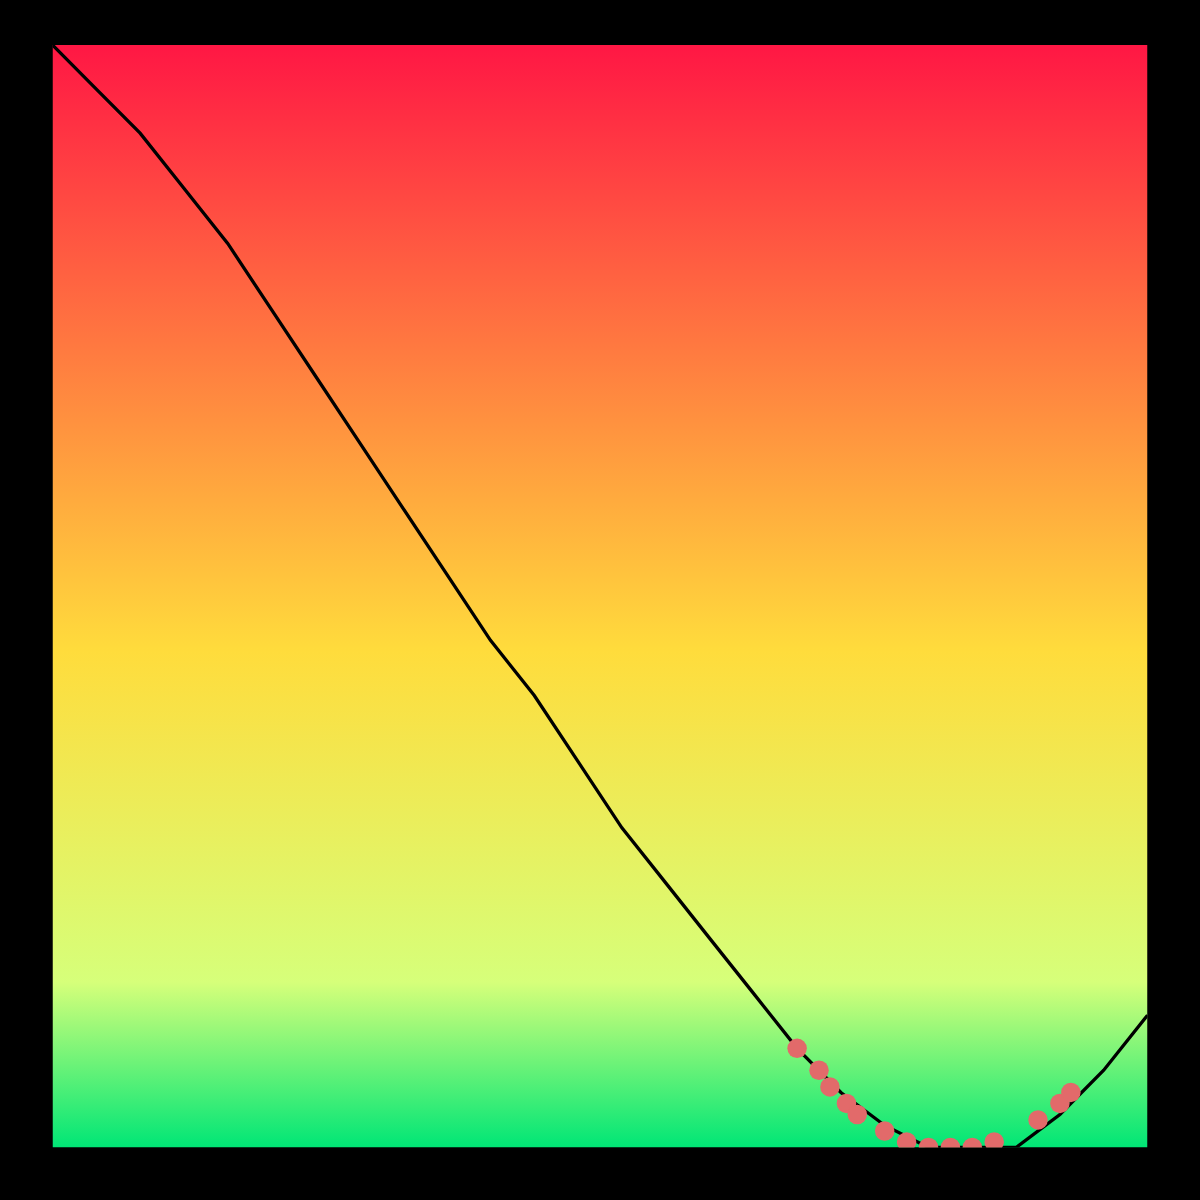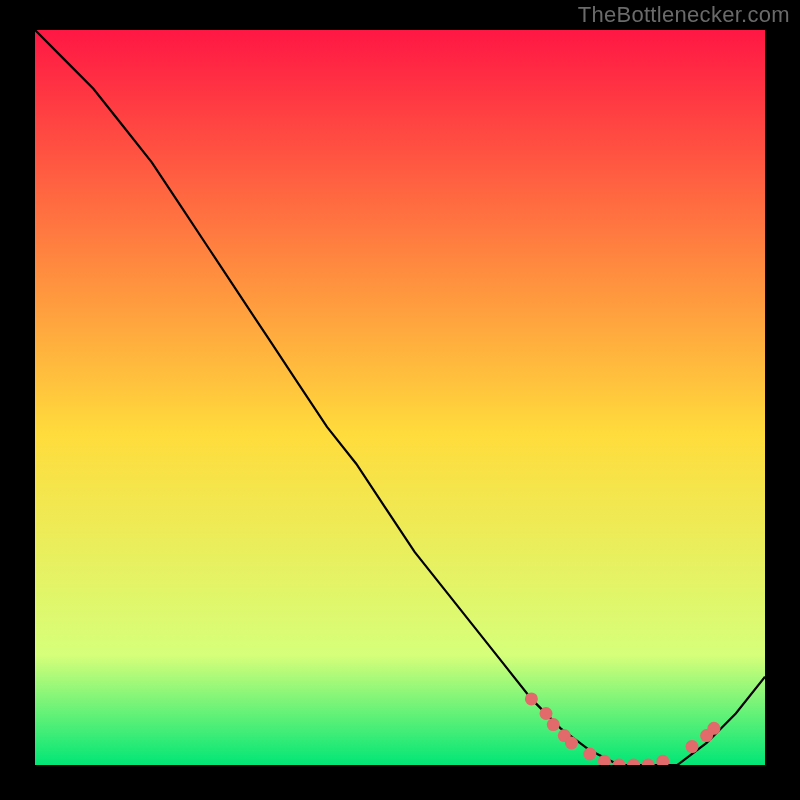--- a/index.html
+++ b/index.html
@@ -5,21 +5,20 @@
   html,body{margin:0;padding:0;width:800px;height:800px;background:#000;overflow:hidden;font-family:Arial,Helvetica,sans-serif}
   .wrap{position:relative;width:800px;height:800px}
   .attrib{position:absolute;top:2px;right:10px;color:#6a6a6a;font-size:22px;letter-spacing:.3px}
   .plot{position:absolute;left:35px;top:30px;width:730px;height:735px}
   .plot svg{display:block}
 </style>
 </head>
 <body>
 
 <div class="wrap">
-  <div class="attrib">TheBottlenecker.com</div>
 
   <div class="plot">
     <svg id="chart-svg" width="730" height="735" viewBox="0 0 730 735" preserveAspectRatio="none">
       <defs>
         <linearGradient id="bg-grad" x1="0" y1="0" x2="0" y2="1">
           <stop id="g0" offset="0%" stop-color="#ff1744"></stop>
           <stop id="g1" offset="55%" stop-color="#ffdc3c"></stop>
           <stop id="g2" offset="85%" stop-color="#d6ff7a"></stop>
           <stop id="g3" offset="100%" stop-color="#00e676"></stop>
         </linearGradient>

